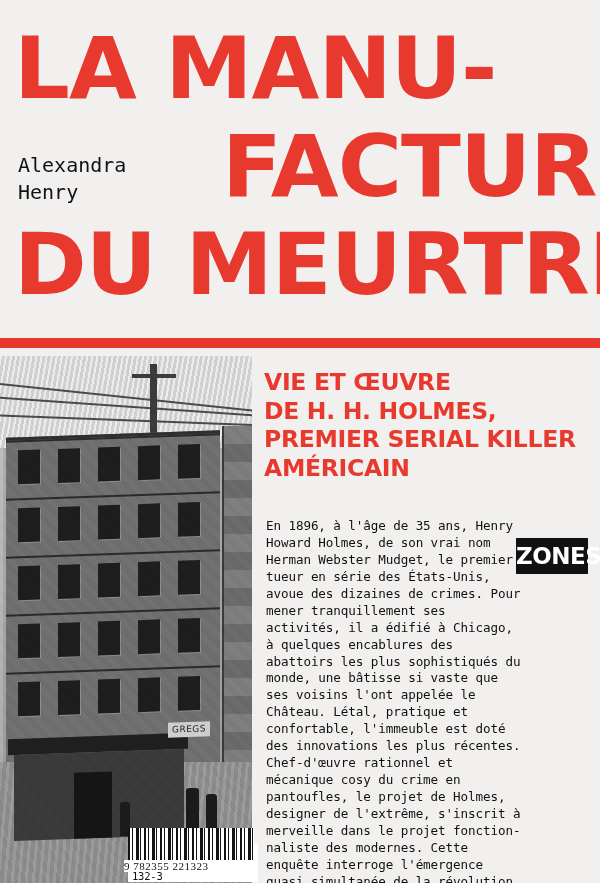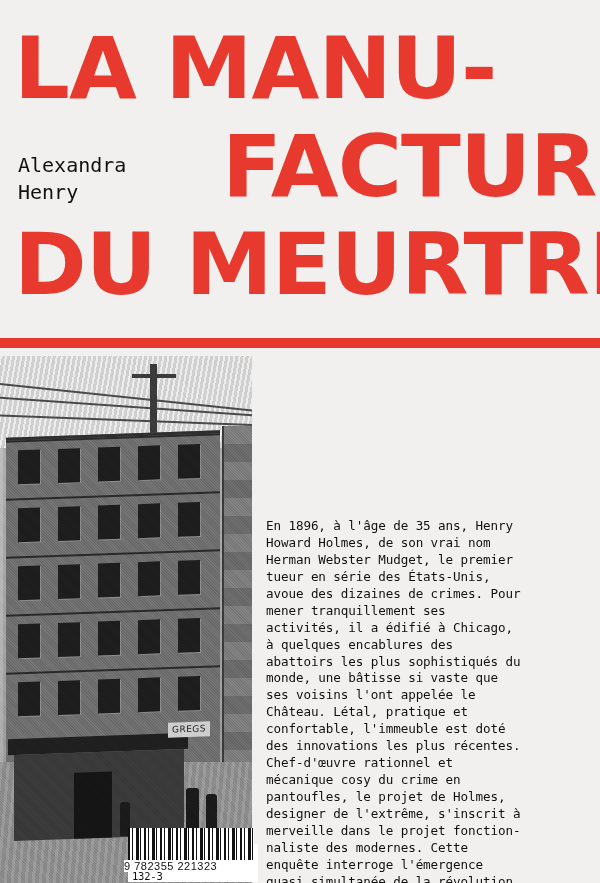--- a/index.html
+++ b/index.html
@@ -226,21 +226,21 @@
     background:
       repeating-linear-gradient(90deg,
         #111 0 2px, #fff 2px 4px, #111 4px 5px, #fff 5px 8px,
         #111 8px 11px, #fff 11px 12px, #111 12px 13px, #fff 13px 16px);
   }
   .barcode-digits {
     position: absolute;
     left: 124px;
     top: 860px;
     width: 134px;
-    font-family: Liberation Sans, sans-serif;
+    font-family: Liberation Serif, serif;
     font-size: 11px;
     color: #111;
     letter-spacing: 0.5px;
     background: #fff;
   }
 </style>
 </head>
 <body>
 
 <div class="cover">
@@ -307,23 +307,28 @@
     <div class="ph-shop">
       <div class="ph-door"></div>
     </div>
     <div class="ph-sign">GREGS</div>
     <div class="ph-fig f1"></div>
     <div class="ph-fig f2"></div>
     <div class="ph-fig f3"></div>
     <div class="ph-noise"></div>
   </div>
 
+  <div class="subtitle" style="white-space: pre-line;">VIE ET ŒUVRE
+DE H. H. HOLMES,
+PREMIER SERIAL KILLER
+AMÉRICAIN</div>
 
   <div class="bodytext">En 1896, à l'âge de 35 ans, Henry Howard Holmes, de son vrai nom Herman Webster Mudget, le premier tueur en série des États-Unis, avoue des dizaines de crimes. Pour mener tranquillement ses activités, il a édifié à Chicago, à quelques encablures des abattoirs les plus sophistiqués du monde, une bâtisse si vaste que ses voisins l'ont appelée le Château. Létal, pratique et confortable, l'immeuble est doté des innovations les plus récentes. Chef-d'œuvre rationnel et mécanique cosy du crime en pantoufles, le projet de Holmes, designer de l'extrême, s'inscrit à merveille dans le projet fonction-naliste des modernes. Cette enquête interroge l'émergence quasi simultanée de la révolution indus-trielle et de la figure du serial killer. Loin d'être une coïncidence, elle annonce la rationalité de nouveaux modes de production dont la chaîne</div>
 
+  <div class="zones">ZONES</div>
 
   <div class="isbn-box">
     <div class="isbn-price">
       <span>12€</span>
       <span class="code">[662#18]</span>
     </div>
     <div class="isbn-num">ISBN 978-2-35522-132-3</div>
   </div>
   <div class="barcode"></div>
   <div class="barcode-digits">9 782355 221323</div>

